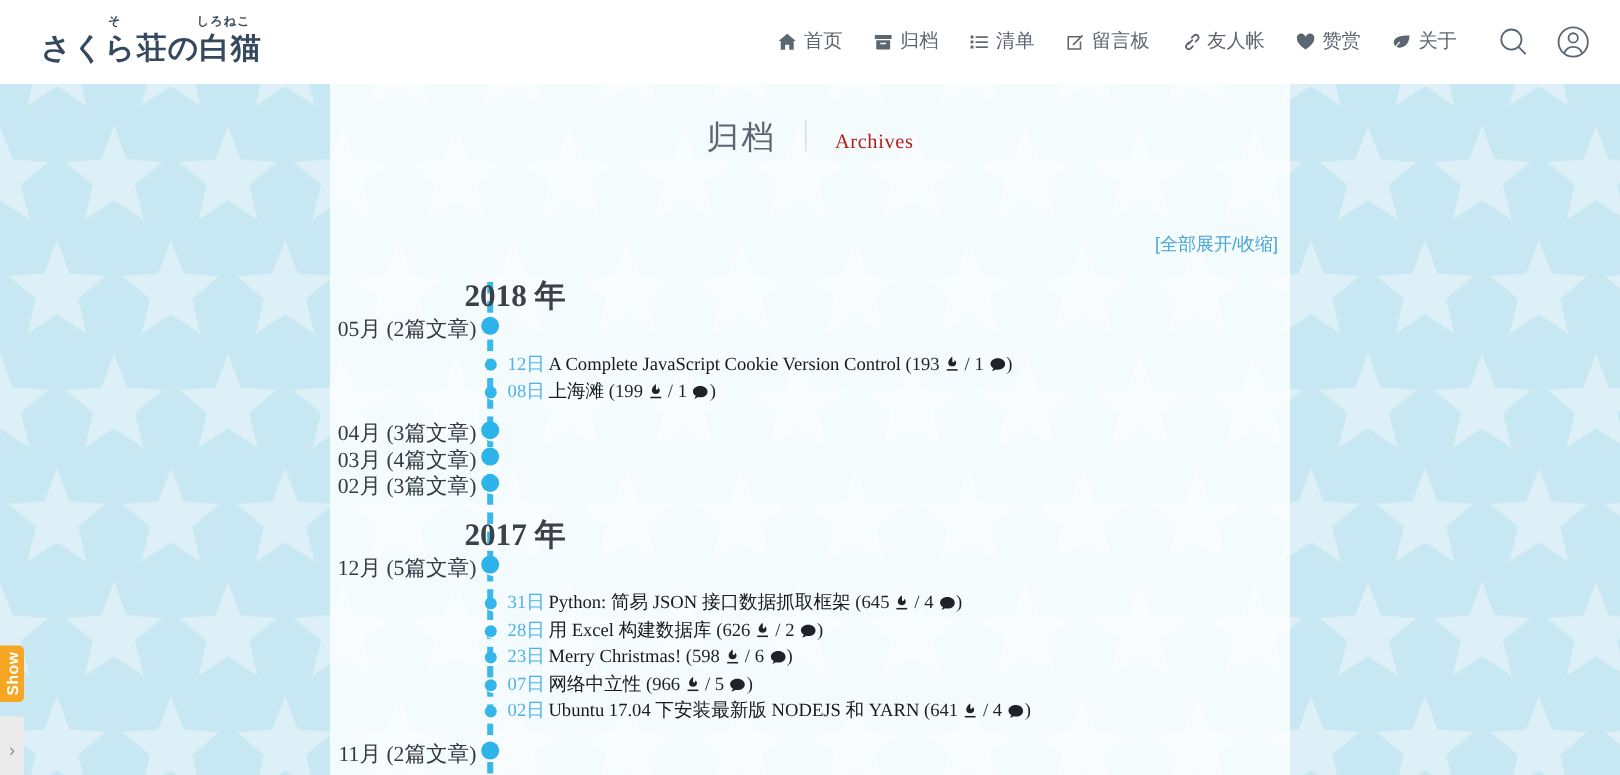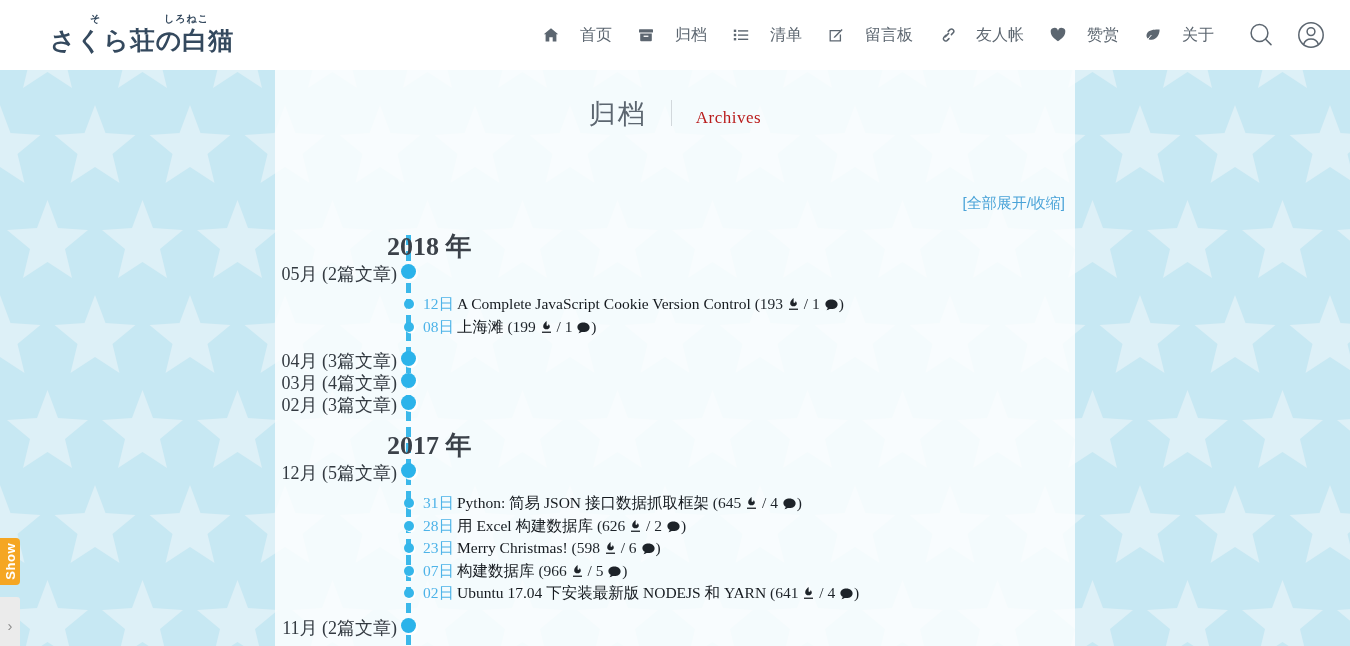--- a/index.html
+++ b/index.html
@@ -44,21 +44,20 @@
     padding-top: 10px;
     white-space: nowrap;
   }
   .brand-main {
     font-family: "Liberation Serif", "DejaVu Serif", serif;
     font-size: 25px;
     font-weight: bold;
     color: #34495e;
     letter-spacing: 1px;
     line-height: 1;
-    margin-left: 16px;
   }
   .ruby-layer {
     position: absolute;
     top: -4px;
     left: 0;
     width: 100%;
     height: 14px;
     font-size: 10px;
     font-weight: bold;
     color: #34495e;
@@ -77,21 +76,21 @@
   .main-nav {
     display: flex;
     align-items: center;
     gap: 26px;
     margin-right: 30px;
   }
 
   .nav-item {
     display: flex;
     align-items: center;
-    gap: 21px;
+    gap: 6px;
     font-family: "Liberation Serif", "DejaVu Serif", serif;
     font-size: 16px;
     color: #5c6670;
     text-decoration: none;
     cursor: pointer;
     line-height: 1;
   }
   .nav-icon {
     display: inline-flex;
     align-items: center;
@@ -550,21 +549,21 @@
             <div class="post-dot"></div>
             <div class="post-text"><span class="post-date">23日</span><a class="post-title">Merry Christmas!</a><span class="post-meta"> (598 <span class="meta-icon"><svg width="11" height="13" viewBox="0 0 11 13" fill="currentColor">
                     <path d="M5.5 0 C5.5 0 2.2 2.6 2.2 5.4 C2.2 7.2 3.6 8.3 5.5 8.3 C7.4 8.3 8.8 7.2 8.8 5.4 C8.8 3.9 7.6 2.9 7.6 2.9 C7.6 4.2 6.9 4.8 6.3 4.8 C5.8 4.8 5.4 4.3 5.6 3.4 C5.8 2.3 5.5 0 5.5 0 Z"></path>
                     <rect x="1" y="10.6" width="9" height="1.3"></rect>
                   </svg></span> / 6 <span class="meta-icon"><svg width="13" height="12" viewBox="0 0 13 12" fill="currentColor">
                     <path d="M6.5 0.6 C2.9 0.6 0.4 2.7 0.4 5.2 C0.4 6.7 1.3 8 2.8 8.8 C2.6 9.7 2.1 10.5 1.5 11.2 C2.7 11 3.8 10.5 4.6 9.9 C5.2 10 5.8 10.1 6.5 10.1 C10.1 10.1 12.6 8 12.6 5.4 C12.6 2.8 10.1 0.6 6.5 0.6 Z"></path>
                   </svg></span>)</span></div>
           </div>
           <div class="post-row">
             <div class="post-dot"></div>
-            <div class="post-text"><span class="post-date">07日</span><a class="post-title">构建数据库</a><span class="post-meta"> (966 <span class="meta-icon"><svg width="11" height="13" viewBox="0 0 11 13" fill="currentColor">
+            <div class="post-text"><span class="post-date">07日</span><a class="post-title">网络中立性</a><span class="post-meta"> (966 <span class="meta-icon"><svg width="11" height="13" viewBox="0 0 11 13" fill="currentColor">
                     <path d="M5.5 0 C5.5 0 2.2 2.6 2.2 5.4 C2.2 7.2 3.6 8.3 5.5 8.3 C7.4 8.3 8.8 7.2 8.8 5.4 C8.8 3.9 7.6 2.9 7.6 2.9 C7.6 4.2 6.9 4.8 6.3 4.8 C5.8 4.8 5.4 4.3 5.6 3.4 C5.8 2.3 5.5 0 5.5 0 Z"></path>
                     <rect x="1" y="10.6" width="9" height="1.3"></rect>
                   </svg></span> / 5 <span class="meta-icon"><svg width="13" height="12" viewBox="0 0 13 12" fill="currentColor">
                     <path d="M6.5 0.6 C2.9 0.6 0.4 2.7 0.4 5.2 C0.4 6.7 1.3 8 2.8 8.8 C2.6 9.7 2.1 10.5 1.5 11.2 C2.7 11 3.8 10.5 4.6 9.9 C5.2 10 5.8 10.1 6.5 10.1 C10.1 10.1 12.6 8 12.6 5.4 C12.6 2.8 10.1 0.6 6.5 0.6 Z"></path>
                   </svg></span>)</span></div>
           </div>
           <div class="post-row">
             <div class="post-dot"></div>
             <div class="post-text"><span class="post-date">02日</span><a class="post-title">Ubuntu 17.04 下安装最新版 NODEJS 和 YARN</a><span class="post-meta"> (641 <span class="meta-icon"><svg width="11" height="13" viewBox="0 0 11 13" fill="currentColor">
                     <path d="M5.5 0 C5.5 0 2.2 2.6 2.2 5.4 C2.2 7.2 3.6 8.3 5.5 8.3 C7.4 8.3 8.8 7.2 8.8 5.4 C8.8 3.9 7.6 2.9 7.6 2.9 C7.6 4.2 6.9 4.8 6.3 4.8 C5.8 4.8 5.4 4.3 5.6 3.4 C5.8 2.3 5.5 0 5.5 0 Z"></path>

